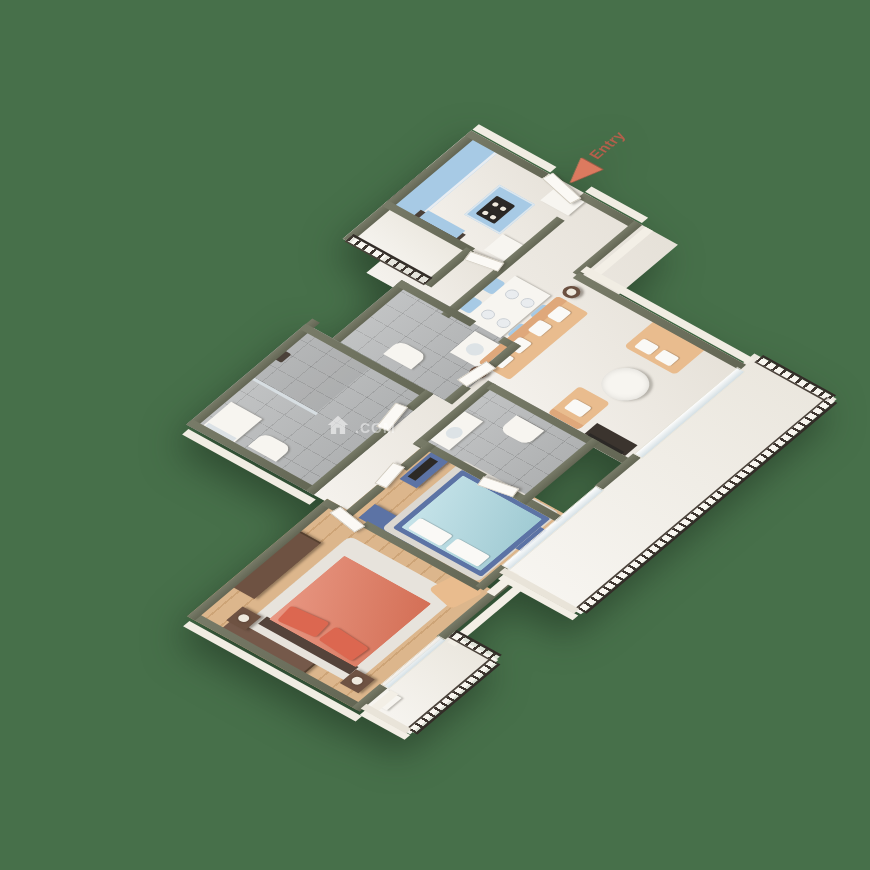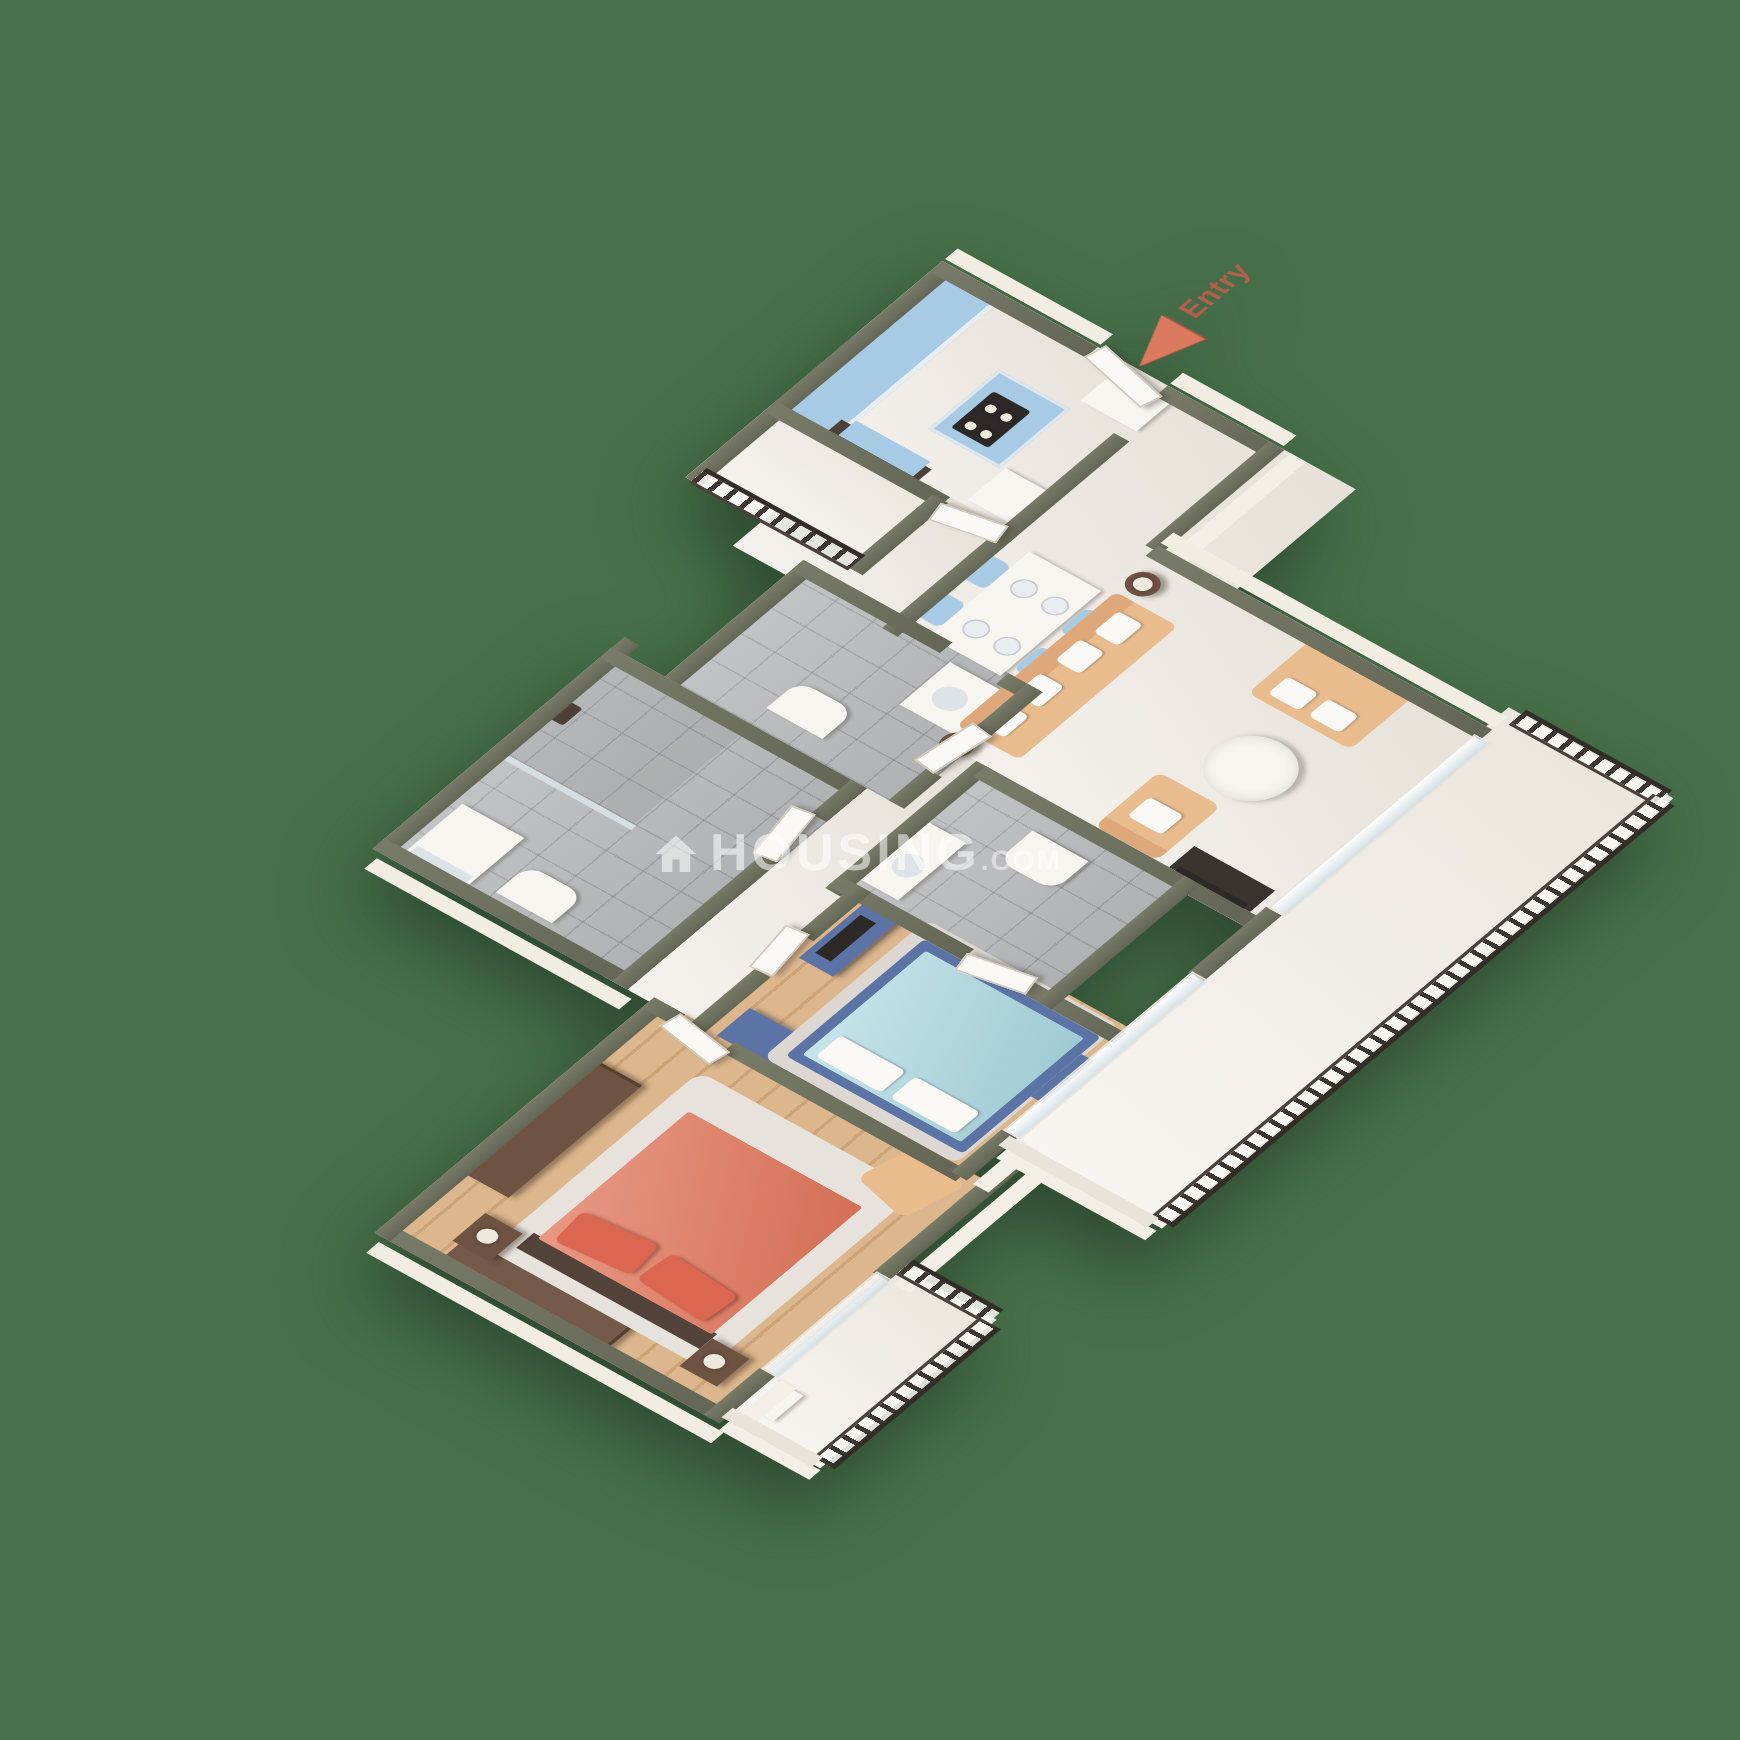--- a/index.html
+++ b/index.html
@@ -228,15 +228,14 @@
     <div class="entry-txt" style="left:44px;top:14px">Entry</div>
   </div>
 
 </div>
 </div>
 
 <div class="watermark">
   <svg class="wm-icon" viewBox="0 0 24 24">
     <path fill="currentColor" d="M12 2.8 1.8 12h3.1v9h5.3v-6.2h3.6V21h5.3v-9h3.1z"></path>
   </svg>
-  <span class="wm-brand">HOUSING</span>
   <span class="wm-tld">.COM</span>
 </div>
 
 </body></html>

